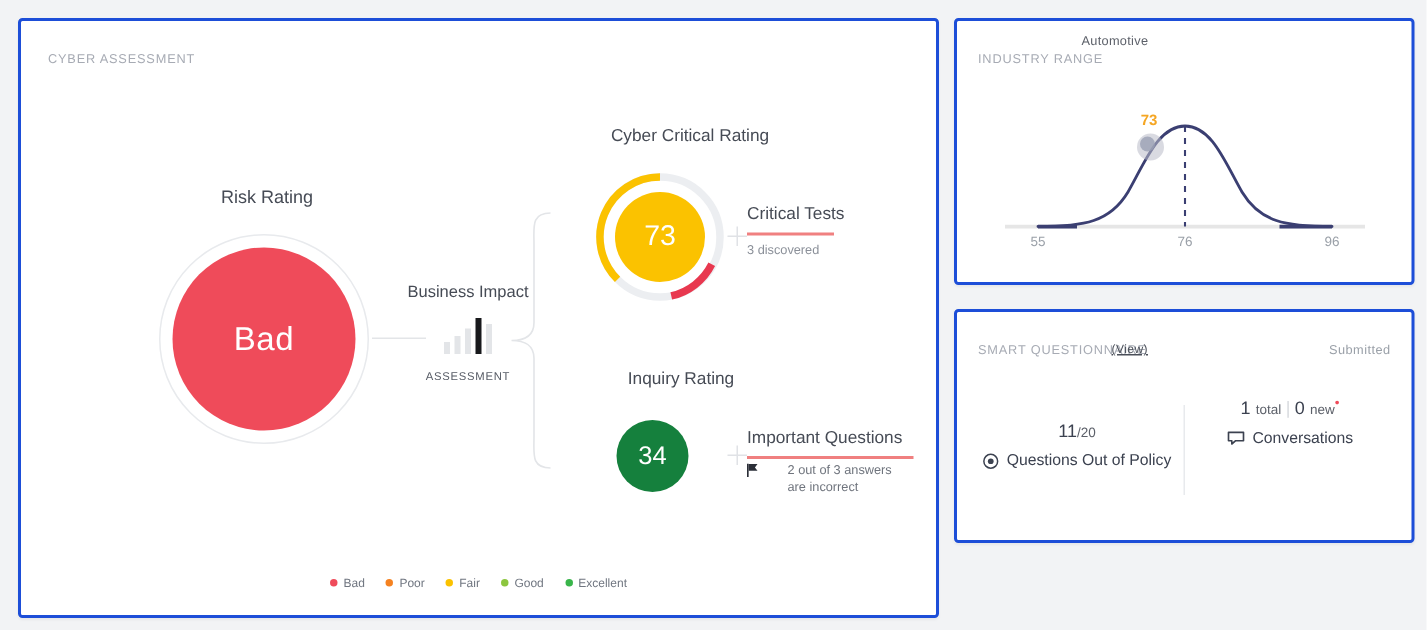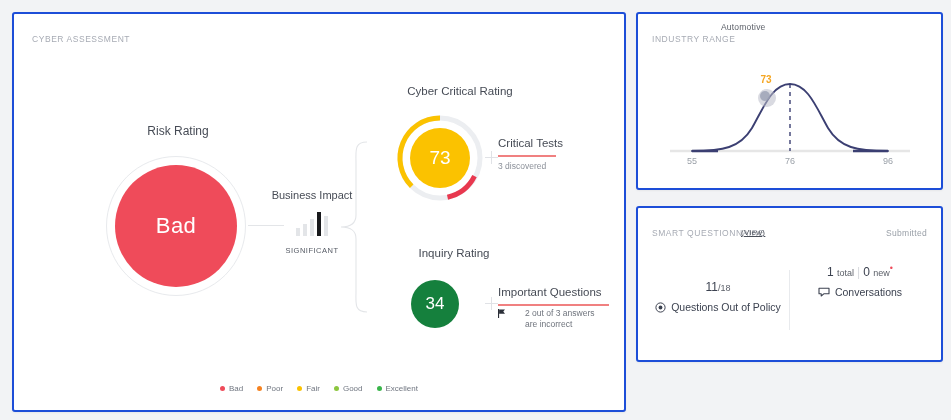--- a/index.html
+++ b/index.html
@@ -439,21 +439,21 @@
     <div id="conn-risk"></div>
 
     <div id="bi-label">Business Impact</div>
     <div id="bi-bars">
       <span style="height:8px"></span>
       <span style="height:12px"></span>
       <span style="height:17px"></span>
       <span class="on" style="height:24px"></span>
       <span style="height:20px"></span>
     </div>
-    <div id="bi-value">SIGNIFICANT</div>
+    <div id="bi-value">ASSESSMENT</div>
 
     <svg id="brace" viewBox="0 0 28 172">
       <path d="M27 1 C14 1 16 10 16 22 L16 74 C16 83 10 86 1 86 C10 86 16 89 16 98 L16 150 C16 162 14 171 27 171" fill="none" stroke="#e3e5e8" stroke-width="1.1"></path>
     </svg>
 
     <div id="posture-label">Cyber Critical Rating</div>
     <svg id="gauge" viewBox="0 0 92 92">
       <circle cx="46" cy="46" r="40" fill="none" stroke="#eceef1" stroke-width="5"></circle>
       <path d="M46 6 A40 40 0 0 0 17.7 74.3" fill="none" stroke="#fbc200" stroke-width="5" stroke-linecap="butt"></path>
       <path d="M53.5 85.3 A40 40 0 0 0 80.5 64.2" fill="none" stroke="#e8384f" stroke-width="5" stroke-linecap="butt"></path>
@@ -535,21 +535,21 @@
   </div>
 
   <div class="panel" id="panel-quest">
     <div class="panel-title" id="quest-title">SMART QUESTIONNAIRE</div>
     <div id="quest-view">(View)</div>
     <div id="quest-status">Submitted</div>
 
     <div id="quest-divider"></div>
 
     <div class="stat" id="stat-policy">
-      <div class="stat-num"><span>11</span><span class="small">/18</span></div>
+      <div class="stat-num"><span>11</span><span class="small">/20</span></div>
       <div class="stat-row">
         <svg width="11" height="11" viewBox="0 0 11 11">
           <circle cx="5.5" cy="5.5" r="4.6" fill="none" stroke="#3c4250" stroke-width="1"></circle>
           <circle cx="5.5" cy="5.5" r="1.9" fill="#3c4250"></circle>
         </svg>
         <span class="stat-label">Questions Out of Policy</span>
       </div>
     </div>
 
     <div class="stat" id="stat-conv">

